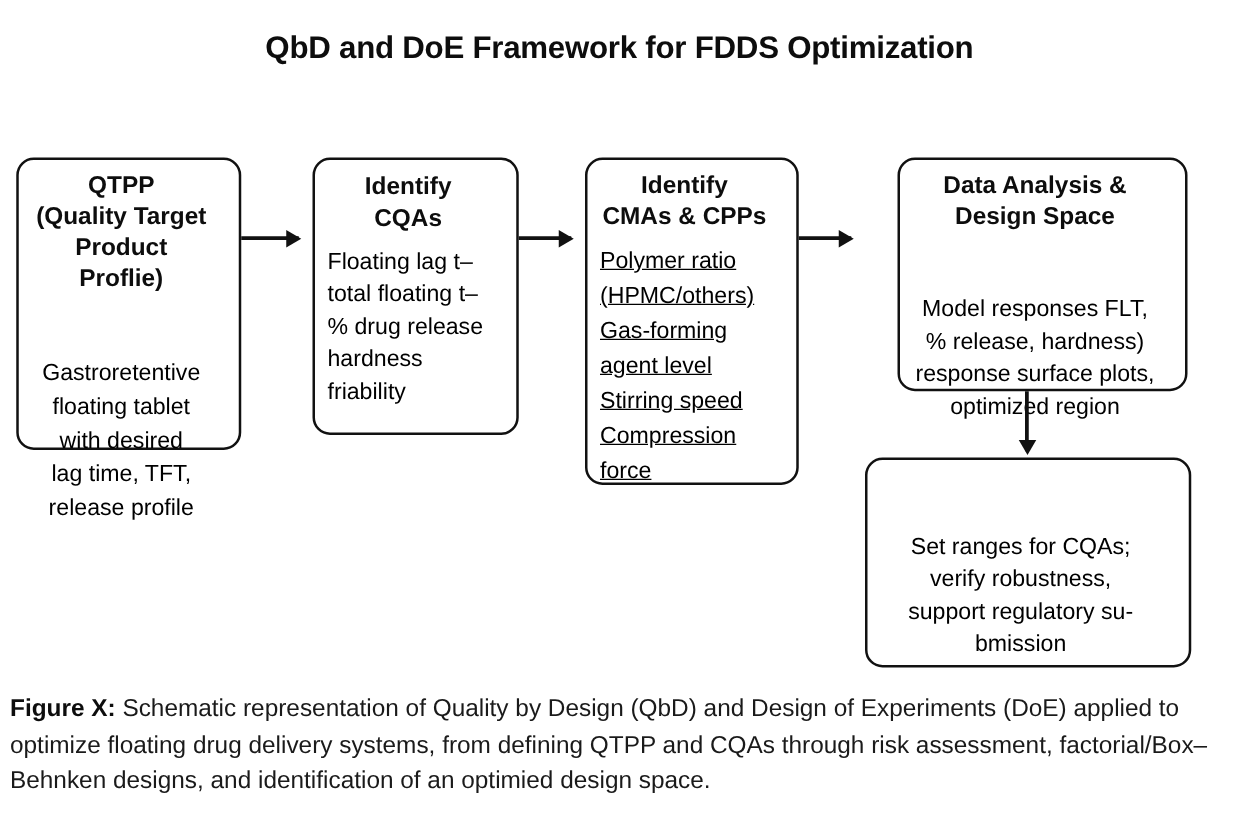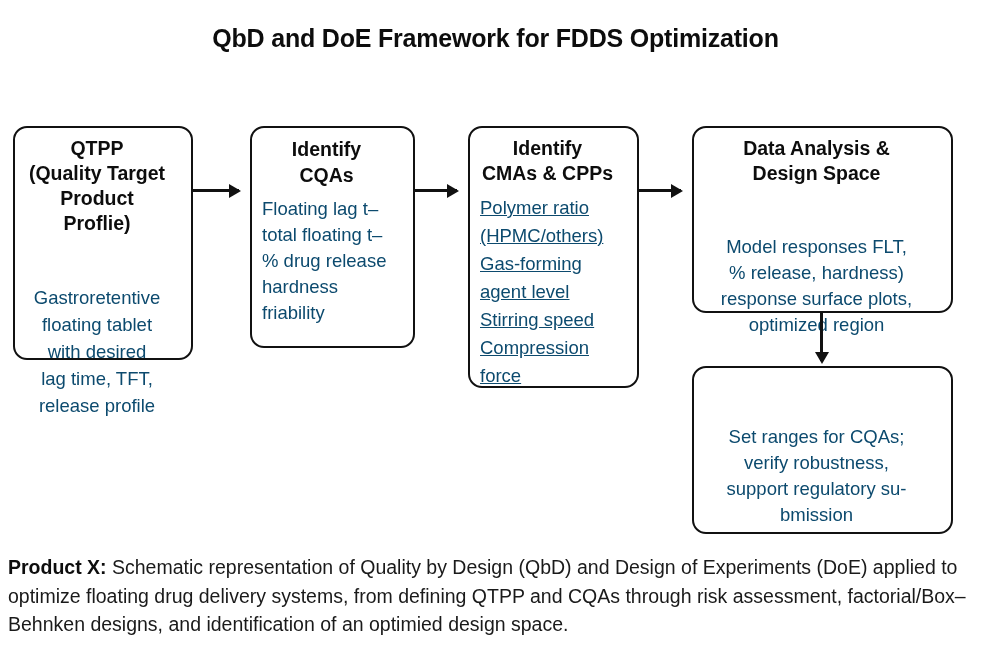--- a/index.html
+++ b/index.html
@@ -42,32 +42,32 @@
     font-weight: bold;
     font-size: 19.5px;
     line-height: 25px;
     color: #0d0d0d;
     white-space: pre-line;
   }
 
   .box-body {
     font-size: 18.5px;
     line-height: 26px;
-    color: #0c4a6e;
+    color: #000000;
     white-space: pre-line;
     margin-top: 8px;
   }
   .box-body.center { text-align: center; margin-top: 48px; }
   .box-body.left   { text-align: left; }
 
   
   #box-qtpp          { left: 13px;  top: 126px; width: 180px; height: 234px; }
   #box-cqas          { left: 250px; top: 126px; width: 165px; height: 222px; }
   #box-cmas-cpps     { left: 468px; top: 126px; width: 171px; height: 262px; }
-  #box-data-analysis { left: 692px; top: 126px; width: 261px; height: 187px; }
+  #box-data-analysis { left: 718px; top: 126px; width: 232px; height: 187px; }
   #box-control       { left: 692px; top: 366px; width: 261px; height: 168px; }
 
   #box-qtpp .box-body      { line-height: 27px; }
   #box-cqas .box-heading   { line-height: 26px; }
   #box-cmas-cpps .box-body { line-height: 28px; text-decoration: underline; }
 
   
   .arrow-h {
     position: absolute;
     height: 3px;
@@ -174,14 +174,14 @@
 support regulatory su-
 bmission</div>
 </div>
 
 <div class="arrow-h" id="arrow-qtpp-to-cqas"></div>
 <div class="arrow-h" id="arrow-cqas-to-cmas"></div>
 <div class="arrow-h" id="arrow-cmas-to-data"></div>
 <div class="arrow-v" id="arrow-data-to-control"></div>
 
 <div id="figure-caption">
-  <span class="caption-label">Product X:</span><span> Schematic representation of Quality by Design (QbD) and Design of Experiments (DoE) applied to optimize floating drug delivery systems, from defining QTPP and CQAs through risk assessment, factorial/Box–Behnken designs, and identification of an optimied design space.</span>
+  <span class="caption-label">Figure X:</span><span> Schematic representation of Quality by Design (QbD) and Design of Experiments (DoE) applied to optimize floating drug delivery systems, from defining QTPP and CQAs through risk assessment, factorial/Box–Behnken designs, and identification of an optimied design space.</span>
 </div>
 
 </body></html>

